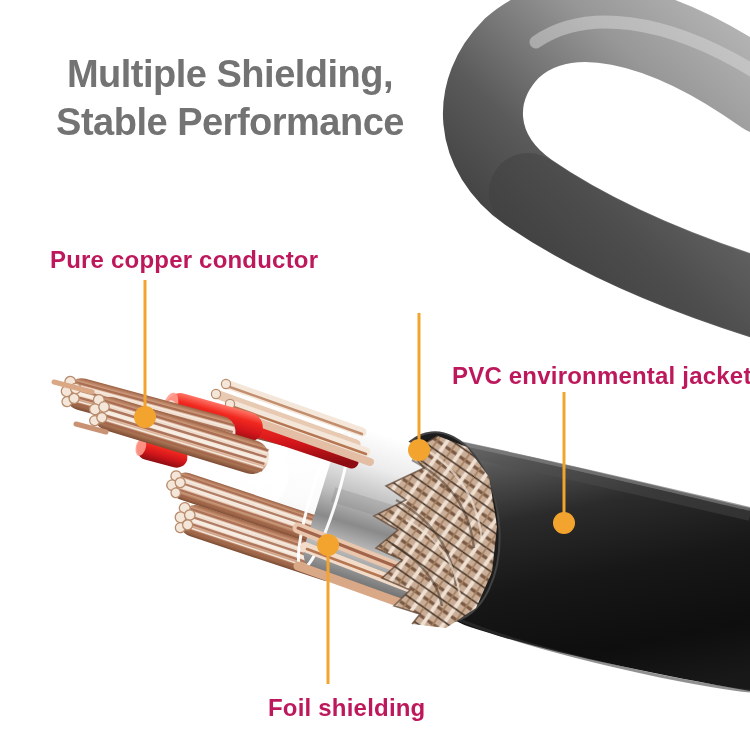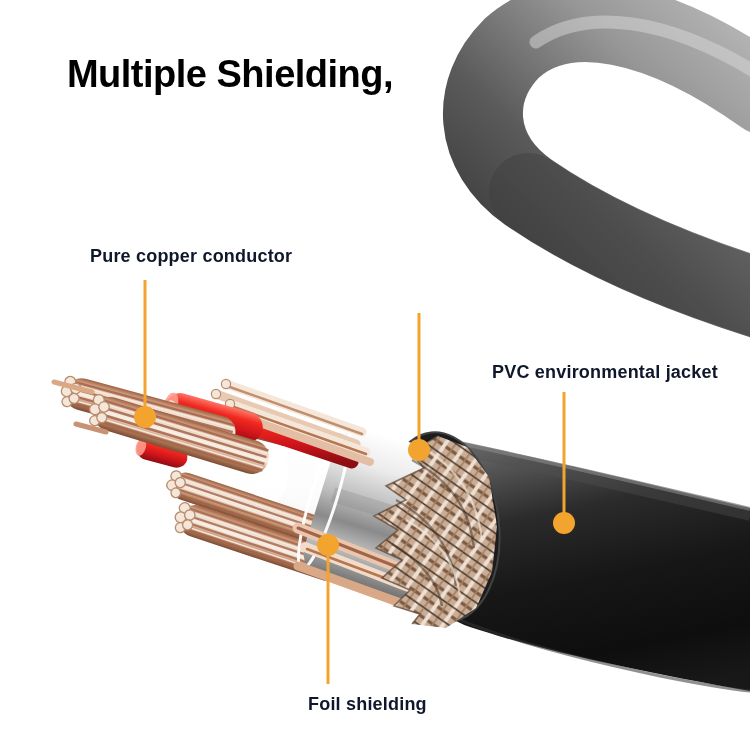--- a/index.html
+++ b/index.html
@@ -3,26 +3,26 @@
 <meta charset="utf-8">
 <style>
   html,body{margin:0;padding:0;background:#fff;}
   .stage{
     position:relative;width:750px;height:750px;background:#ffffff;
     overflow:hidden;font-family:"Liberation Sans", sans-serif;
   }
   .stage svg{position:absolute;left:0;top:0;}
   .title-block{
     position:absolute;left:28px;top:50px;width:404px;
-    text-align:center;color:#000000;font-weight:700;
+    text-align:center;color:#737373;font-weight:700;
     font-size:38px;line-height:48px;letter-spacing:-0.5px;white-space:nowrap;
   }
   .callout-label{
-    position:absolute;font-size:18px;font-weight:600;color:#0f172a;
-    letter-spacing:0.2px;white-space:nowrap;margin-left:40px;
+    position:absolute;font-size:24px;font-weight:600;color:#be185d;
+    letter-spacing:0.2px;white-space:nowrap;
   }
   .lbl-copper{left:50px;top:246px;}
   .lbl-braid{left:338px;top:284px;}
   .lbl-pvc{left:452px;top:362px;}
   .lbl-foil{left:268px;top:694px;}
 </style>
 </head>
 <body>
 
 <div class="stage">
@@ -226,19 +226,20 @@
     <g fill="#F3A42F">
       <circle cx="145" cy="417" r="11"></circle>
       <circle cx="419" cy="450" r="11"></circle>
       <circle cx="564" cy="523" r="11"></circle>
       <circle cx="328" cy="545" r="11"></circle>
     </g>
   </svg>
 
   <div class="title-block">
     <div>Multiple Shielding,</div>
+    <div>Stable Performance</div>
   </div>
 
   <div class="callout-label lbl-copper">Pure copper conductor</div>
   <div class="callout-label lbl-foil">Foil shielding</div>
   <div class="callout-label lbl-pvc">PVC environmental jacket</div>
 
 </div>
 
 </body></html>

